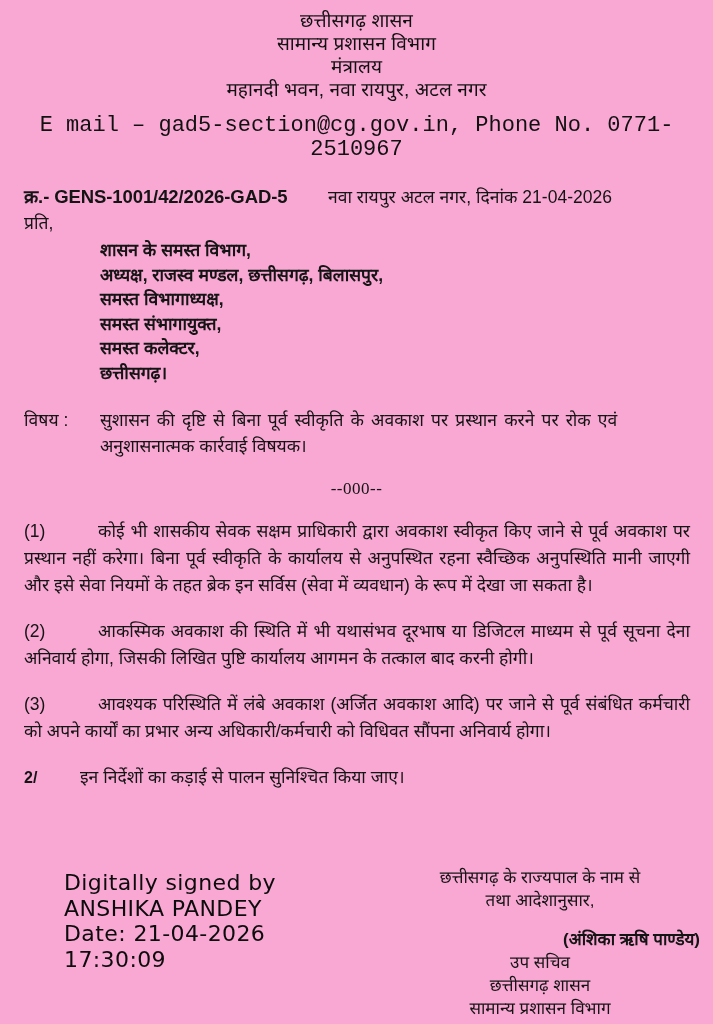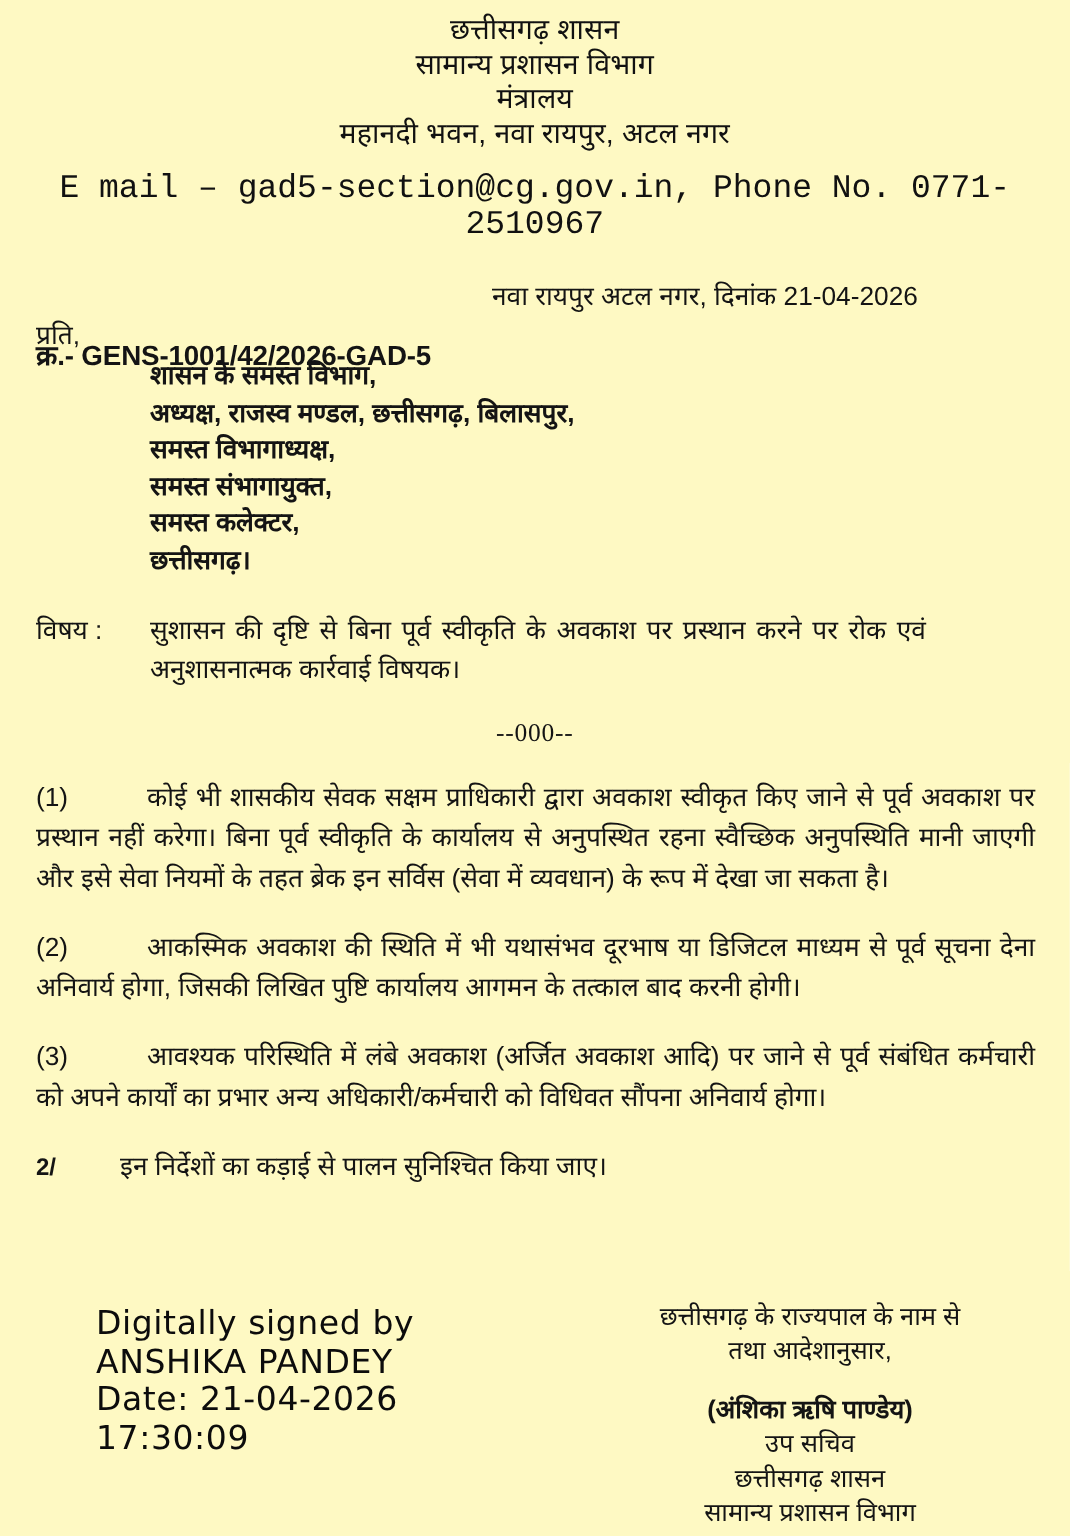--- a/index.html
+++ b/index.html
@@ -14,21 +14,21 @@
     color: #141414;
     overflow: hidden;
     position: relative;
   }
   .page {
     position: relative;
     width: 713px;
     height: 1024px;
     box-sizing: border-box;
     padding: 0;
-    background: #fef9c3;
+    background: #f9a8d4;
   }
 
   
   .letterhead {
     text-align: center;
     padding-top: 9px;
   }
   .lh-line {
     font-family: "Liberation Sans", "DejaVu Sans", sans-serif;
     font-size: 19px;
@@ -52,21 +52,20 @@
     padding: 0 22px 0 24px;
   }
   .ref-no {
     position: absolute;
     left: 24px;
     top: 0;
     font-size: 18.5px;
     font-weight: bold;
     letter-spacing: -.1px;
     white-space: nowrap;
-    margin-top: 40px;
   }
   .ref-place {
     position: absolute;
     left: 328px;
     top: 1px;
     font-size: 17.5px;
     white-space: nowrap;
   }
 
   .to-label {
@@ -176,20 +175,21 @@
     width: 320px;
     text-align: center;
   }
   .order-sig .os-line {
     font-size: 17px;
     line-height: 23px;
     white-space: nowrap;
   }
   .order-sig .os-bold {
     font-weight: bold;
+    text-align: right;
   }
   .order-sig .os-gap {
     height: 16px;
   }
 </style>
 </head>
 <body>
 
 <div class="page">
 

